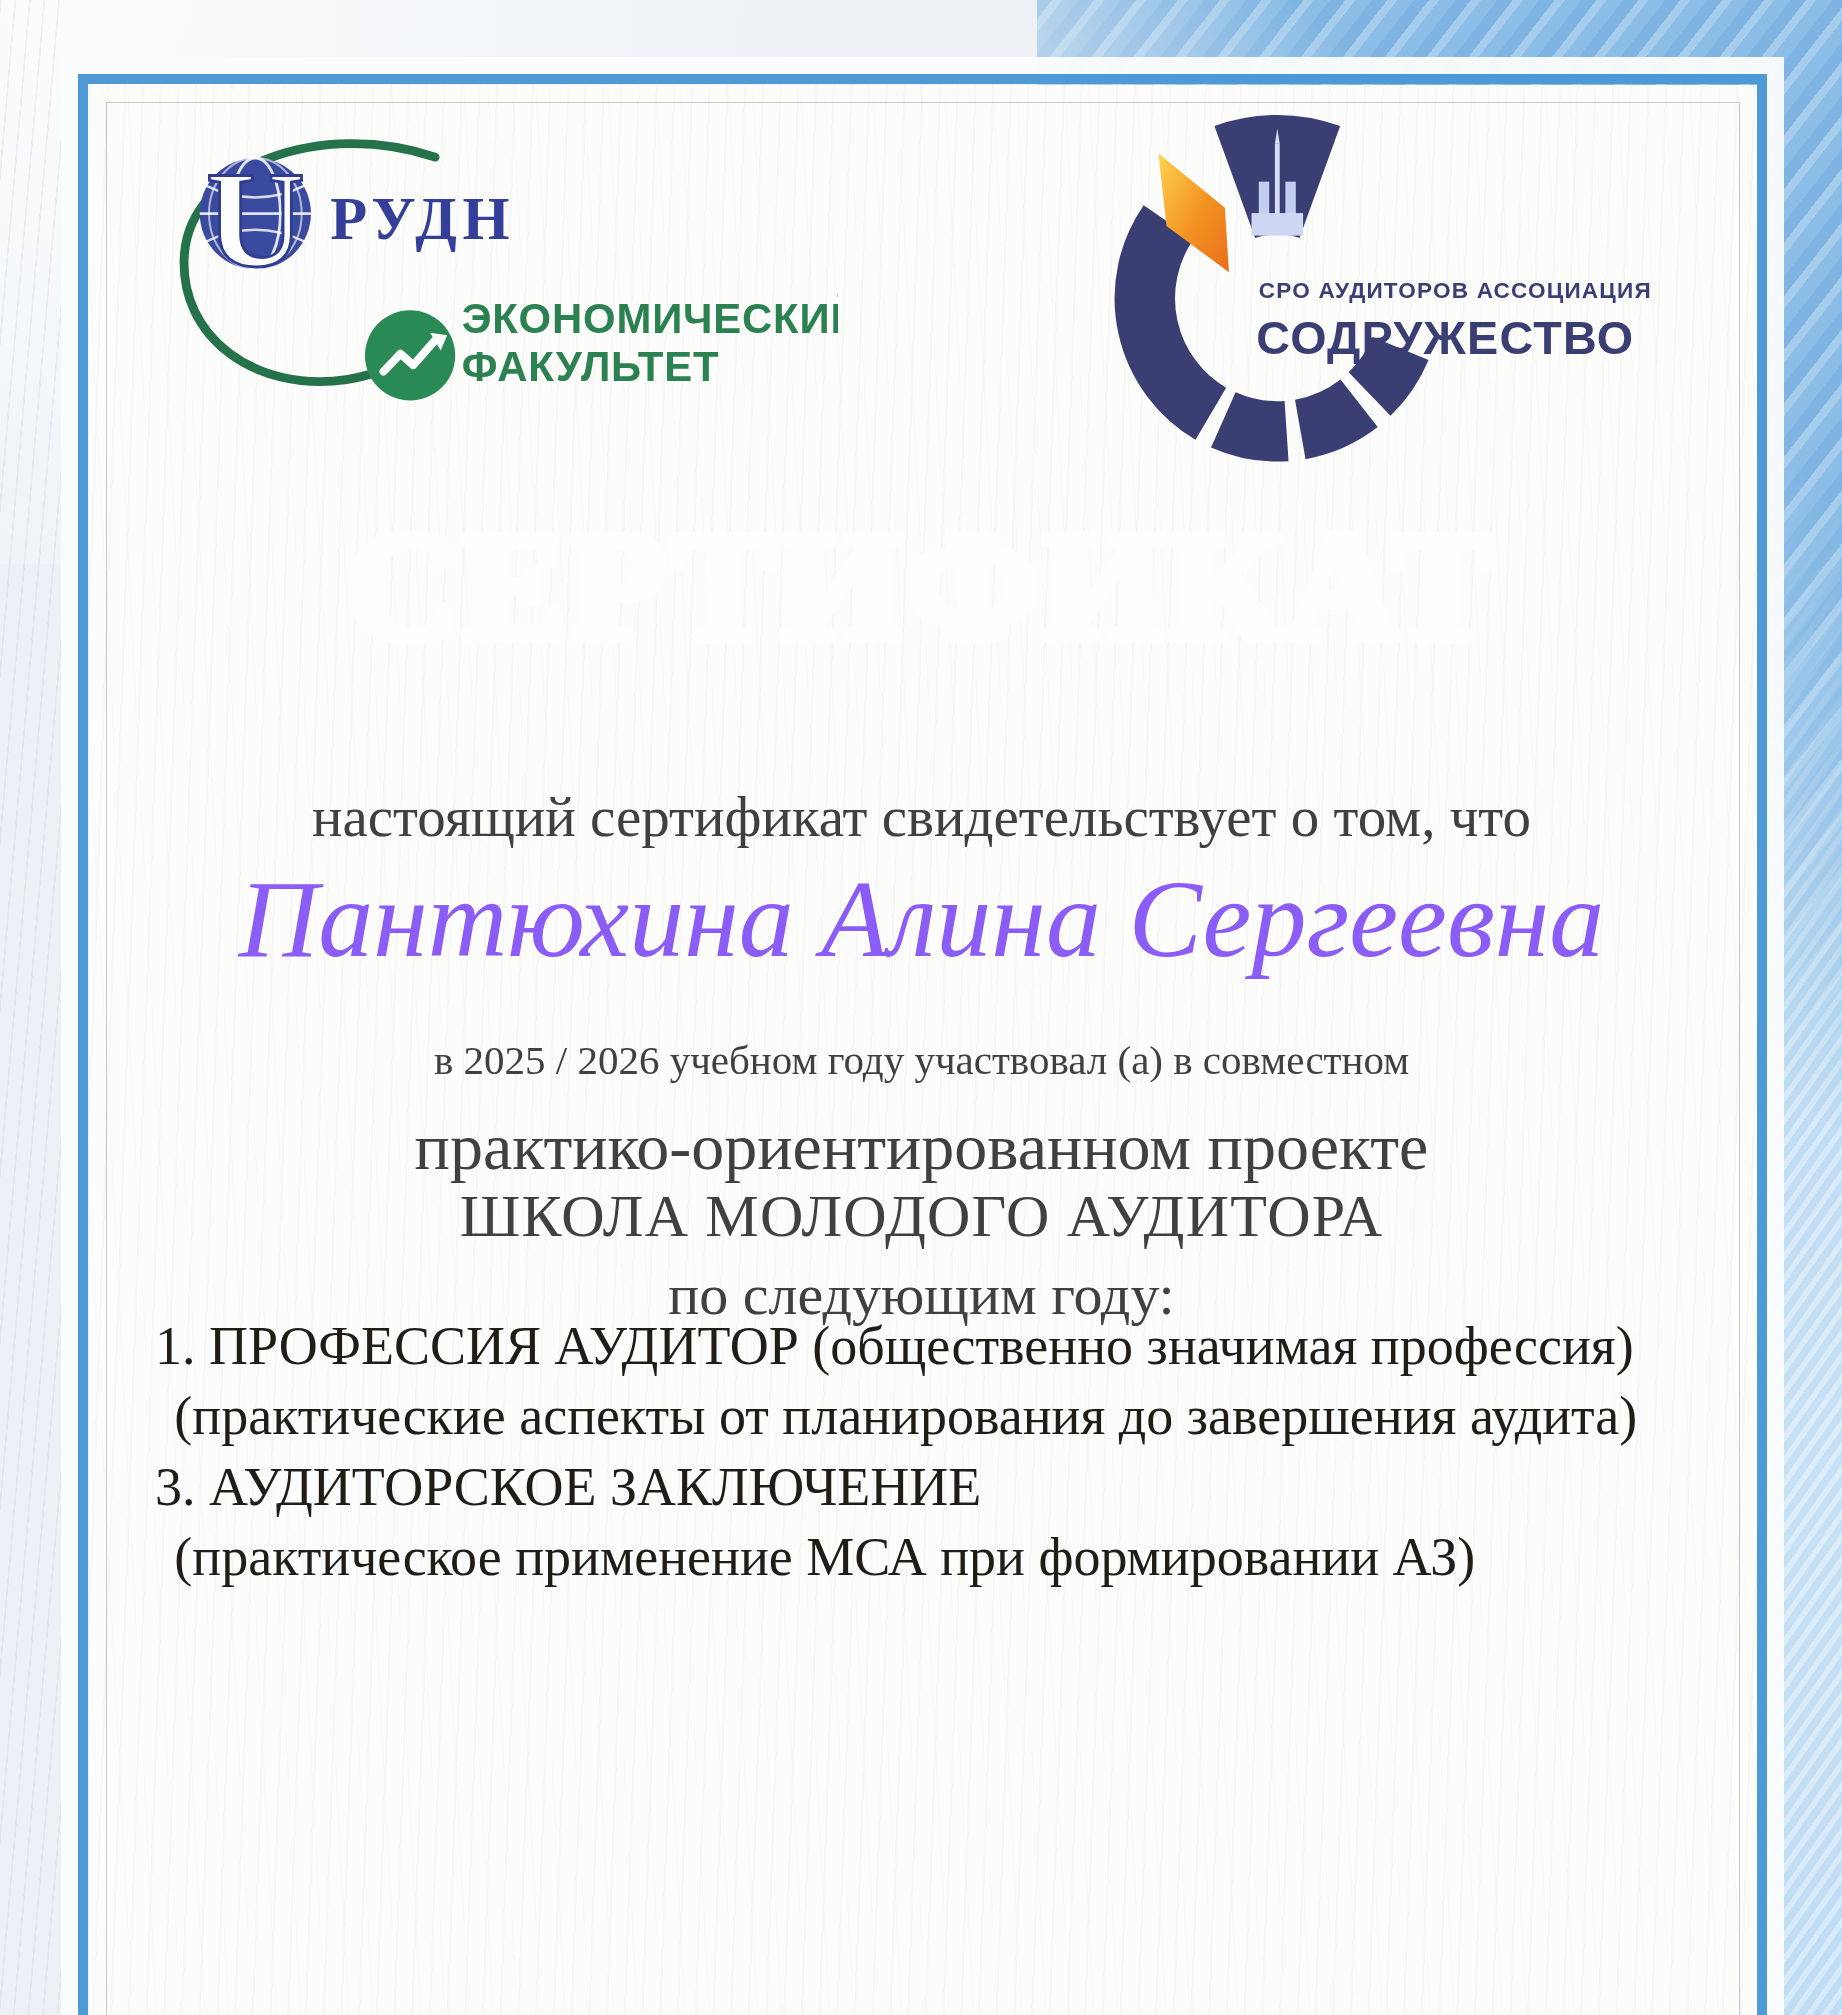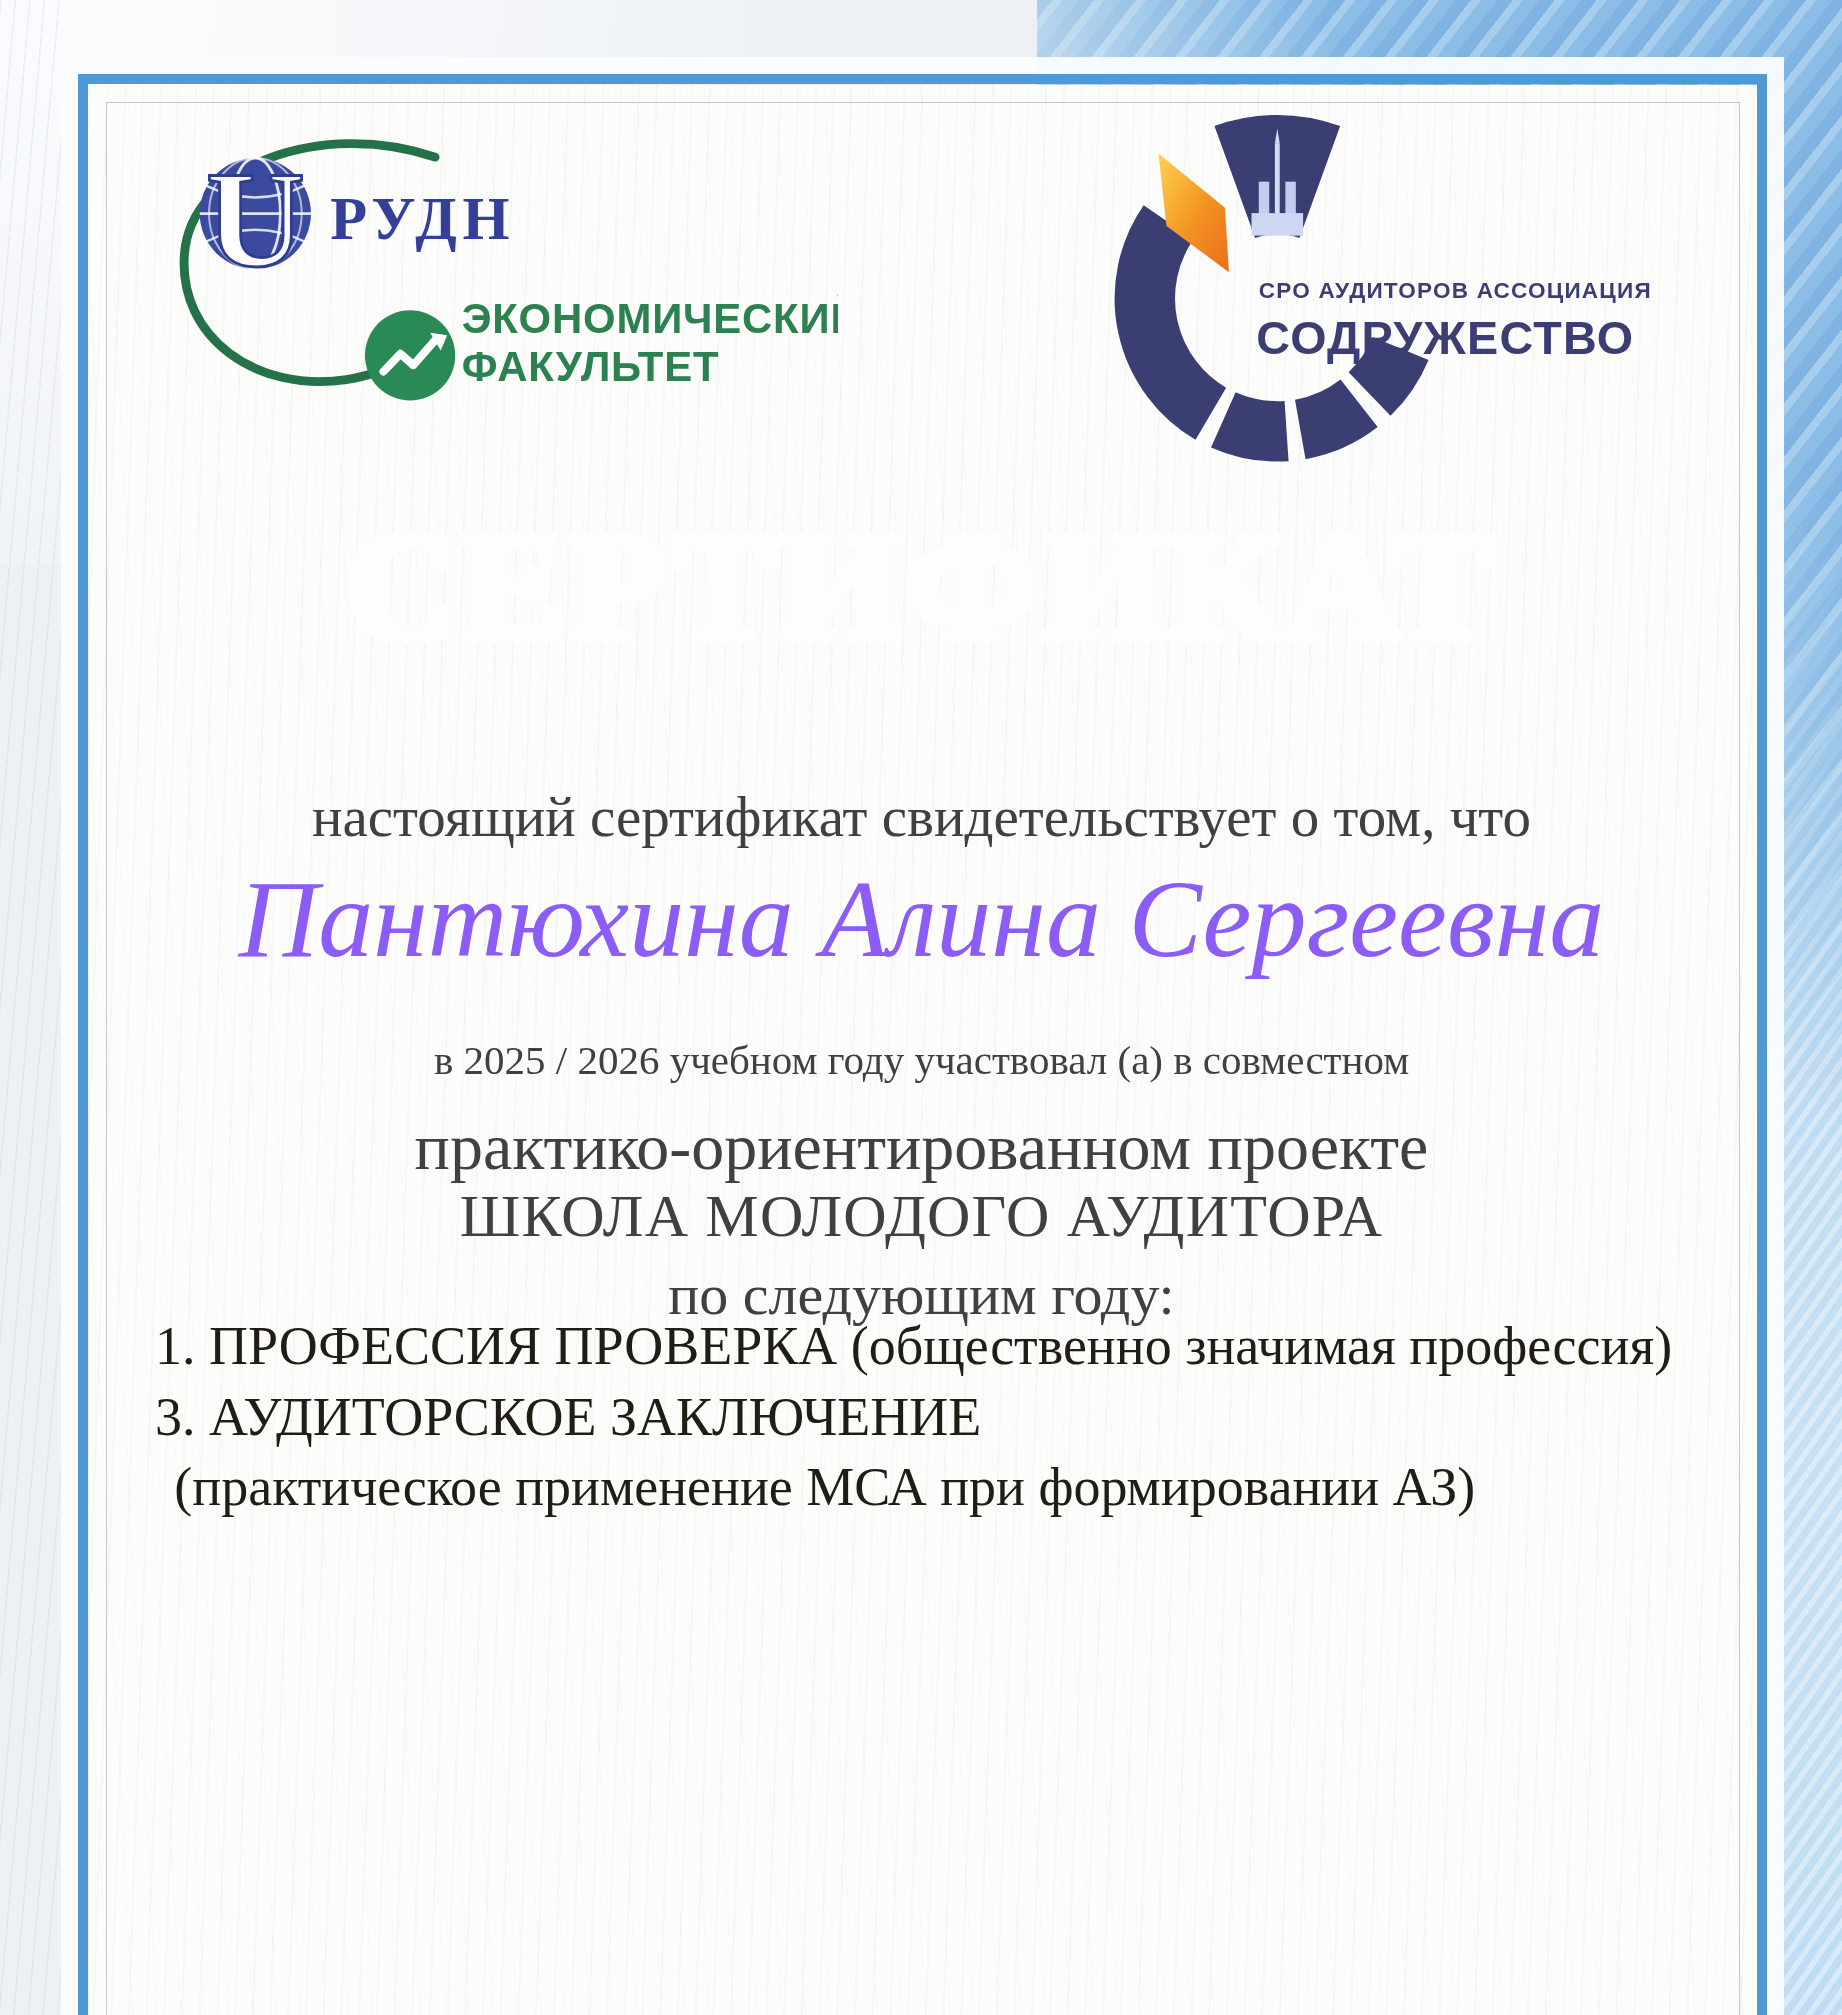--- a/index.html
+++ b/index.html
@@ -121,22 +121,23 @@
 <div class="abs center-line intro">настоящий сертификат свидетельствует о том, что</div>
 <div class="abs center-line recipient">Пантюхина Алина Сергеевна</div>
 <div class="abs center-line body-line1">в 2025 / 2026 учебном году участвовал (а) в совместном</div>
 <div class="abs center-line body-line2">практико-ориентированном проекте</div>
 <div class="abs center-line project">ШКОЛА МОЛОДОГО АУДИТОРА</div>
 <div class="abs center-line topics-intro">по следующим году:</div>
 
 <div class="abs topics">
   <div class="topic-title">
     <span>1.</span>
-    <span>ПРОФЕССИЯ ПРОВЕРКА</span>
+    <span>ПРОФЕССИЯ АУДИТОР</span>
     <span>(общественно значимая профессия)</span>
   </div>
+  <div class="topic-note mt-sm">(практические аспекты от планирования до завершения аудита)</div>
   <div class="topic-title mt-md">
     <span>3.</span>
     <span>АУДИТОРСКОЕ ЗАКЛЮЧЕНИЕ</span>
   </div>
   <div class="topic-note mt-sm">(практическое применение МСА при формировании АЗ)</div>
 </div>
 
 
 </body></html>

